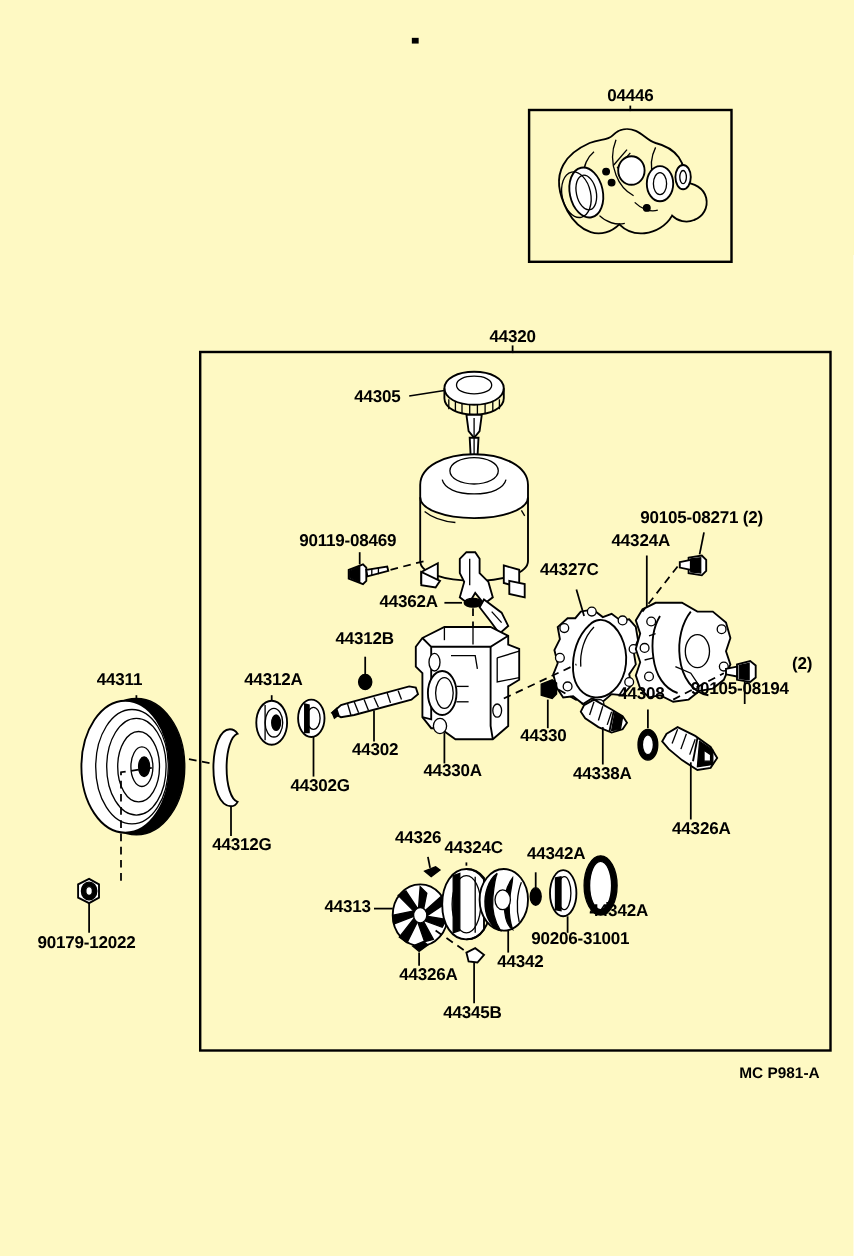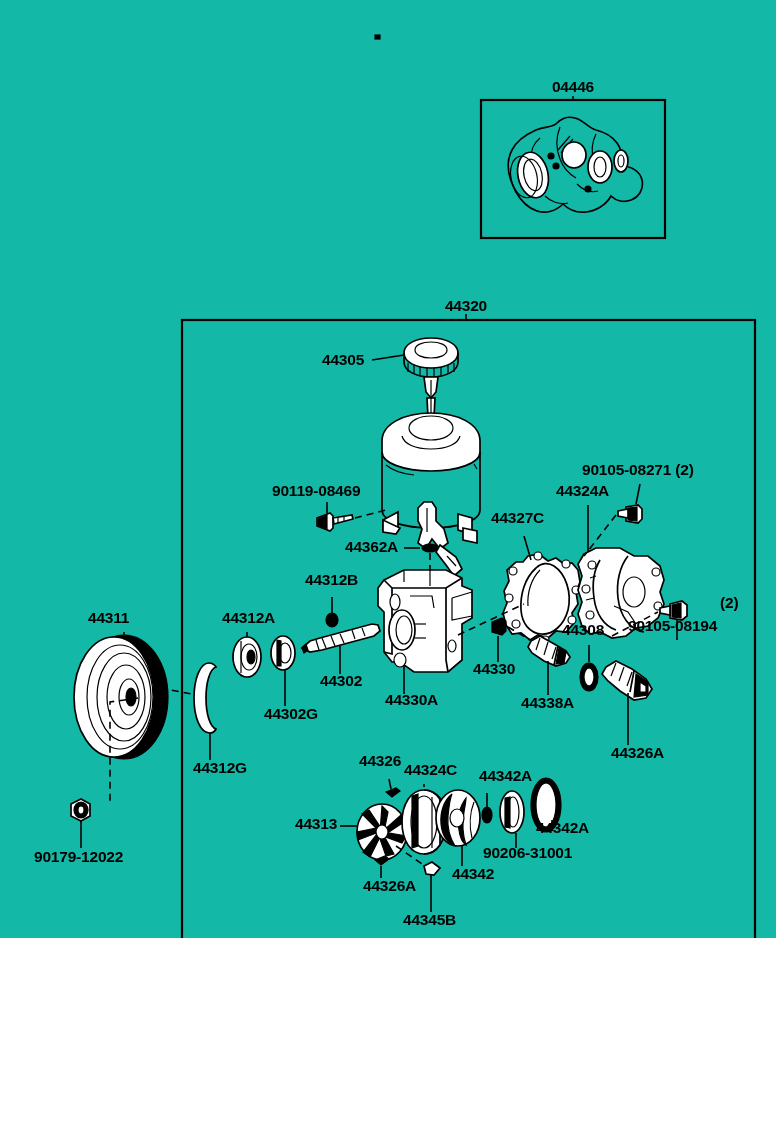--- a/index.html
+++ b/index.html
@@ -6,22 +6,22 @@
     margin: 0;
     padding: 0;
     background: #ffffff;
   }
   body {
     font-family: "Liberation Sans", sans-serif;
   }
   #page {
     position: relative;
     width: 776px;
-    height: 938px;
-    background: #14b8a6;
+    height: 1142px;
+    background: #fef9c3;
     overflow: hidden;
   }
   #diagram-svg {
     position: absolute;
     left: 0;
     top: 0;
     width: 776px;
     height: 1142px;
   }
   .lbl {

